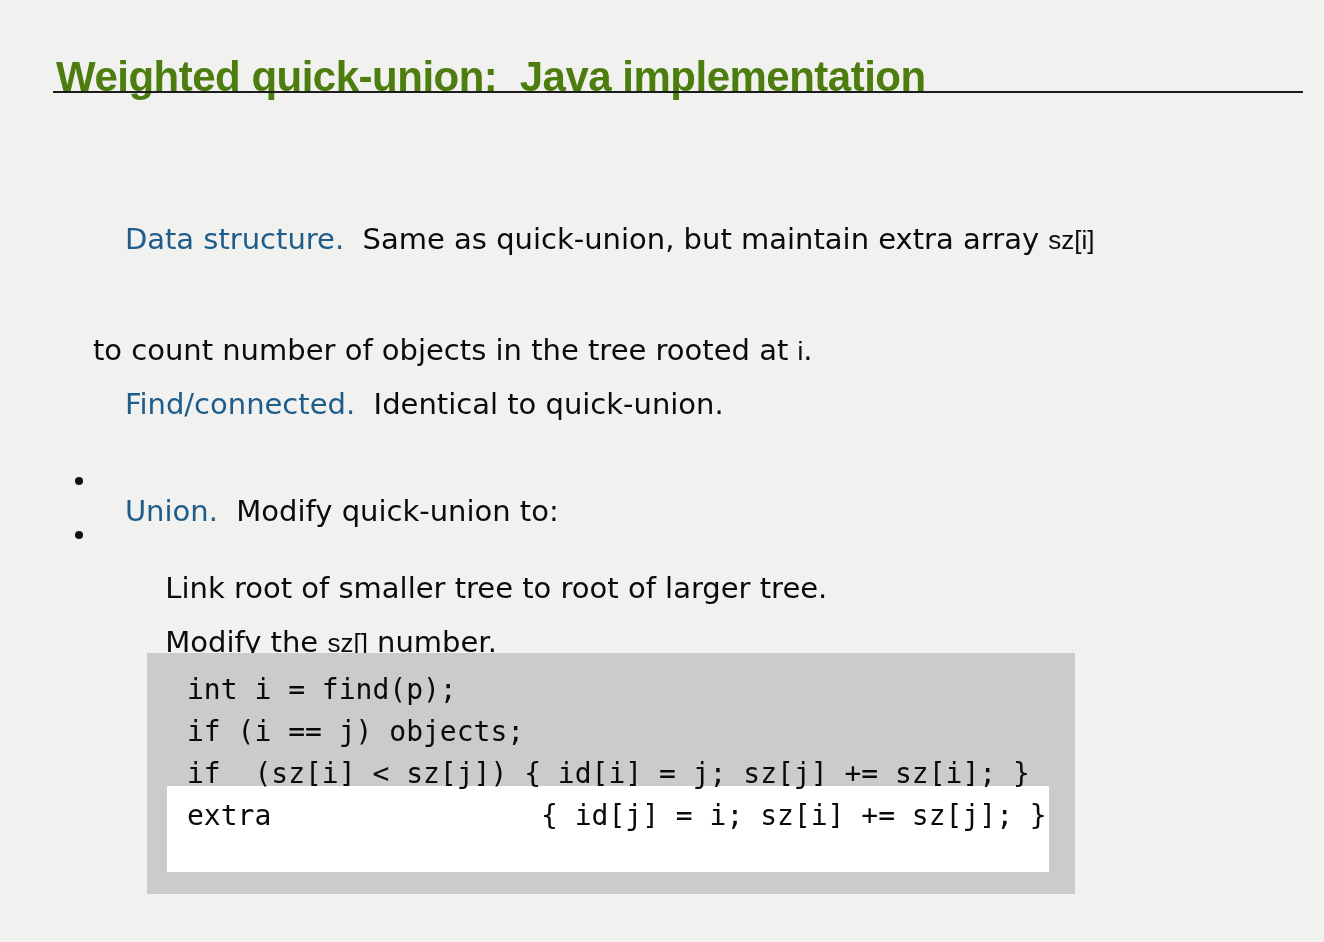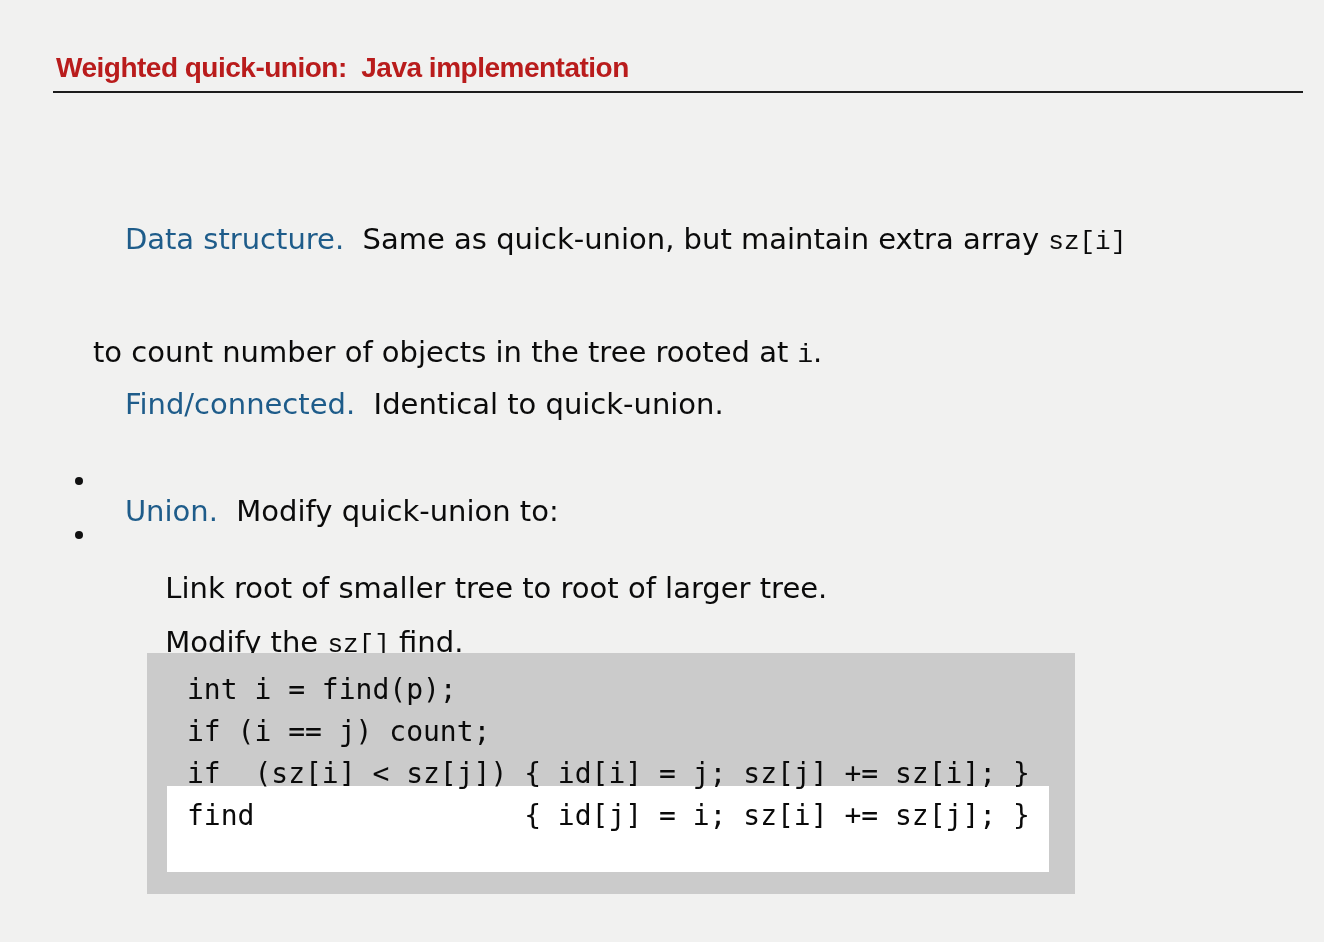--- a/index.html
+++ b/index.html
@@ -14,26 +14,26 @@
     background: #f1f1f0;
     overflow: hidden;
     font-family: "DejaVu Sans", sans-serif;
     color: #0b0b0b;
   }
   .slide-title {
     position: absolute;
     left: 56px;
     top: 26px;
     font-family: "Liberation Sans", sans-serif;
-    font-size: 28px;
+    font-size: 42px;
     font-weight: 700;
     letter-spacing: -0.5px;
     line-height: 46px;
     white-space: pre;
-    color: #b91c1c;
+    color: #4d7c0f;
   }
   .title-rule {
     position: absolute;
     left: 53px;
     top: 91px;
     width: 1250px;
     height: 2px;
     background: #1c1c1c;
   }
   .para {
@@ -41,21 +41,21 @@
     left: 56px;
     font-size: 29px;
     line-height: 55px;
     white-space: pre-wrap;
   }
   .para-1 { top: 128px; width: 1210px; }
   .para-2 { top: 293px; width: 1210px; }
   .para-3 { top: 400px; width: 1210px; }
   .lead { color: #1e5c8a; margin-left: 32px; }
   .mono {
-    font-family: Liberation Mono, monospace;
+    font-family: Liberation Sans, sans-serif;
     font-size: 26px;
   }
   .bullet-list {
     position: absolute;
     left: 75px;
     top: 453px;
     list-style: none;
     margin: 0;
     padding: 0;
   }
@@ -129,27 +129,27 @@
     <span class="lead">Union.</span><span>  Modify quick-union to:</span>
   </p>
 
   <ul class="bullet-list">
     <li class="bullet-item">
       <span class="bullet-dot"></span>
       <span>Link root of smaller tree to root of larger tree.</span><span class="mono"></span><span></span>
     </li>
     <li class="bullet-item">
       <span class="bullet-dot"></span>
-      <span>Modify the </span><span class="mono">sz[]</span><span> find.</span>
+      <span>Modify the </span><span class="mono">sz[]</span><span> number.</span>
     </li>
   </ul>
 
   <div class="code-block">
     <div class="code-highlight-bg"></div>
     <div class="code-lines">
       <div class="code-line">int i = find(p);</div>
-      <div class="code-line">if (i == j) count;</div>
+      <div class="code-line">if (i == j) objects;</div>
       <div class="code-line">if  (sz[i] &lt; sz[j]) { id[i] = j; sz[j] += sz[i]; }</div>
-      <div class="code-line">find                { id[j] = i; sz[i] += sz[j]; }</div>
+      <div class="code-line">extra                { id[j] = i; sz[i] += sz[j]; }</div>
     </div>
   </div>
 
 </div>
 
 </body></html>

